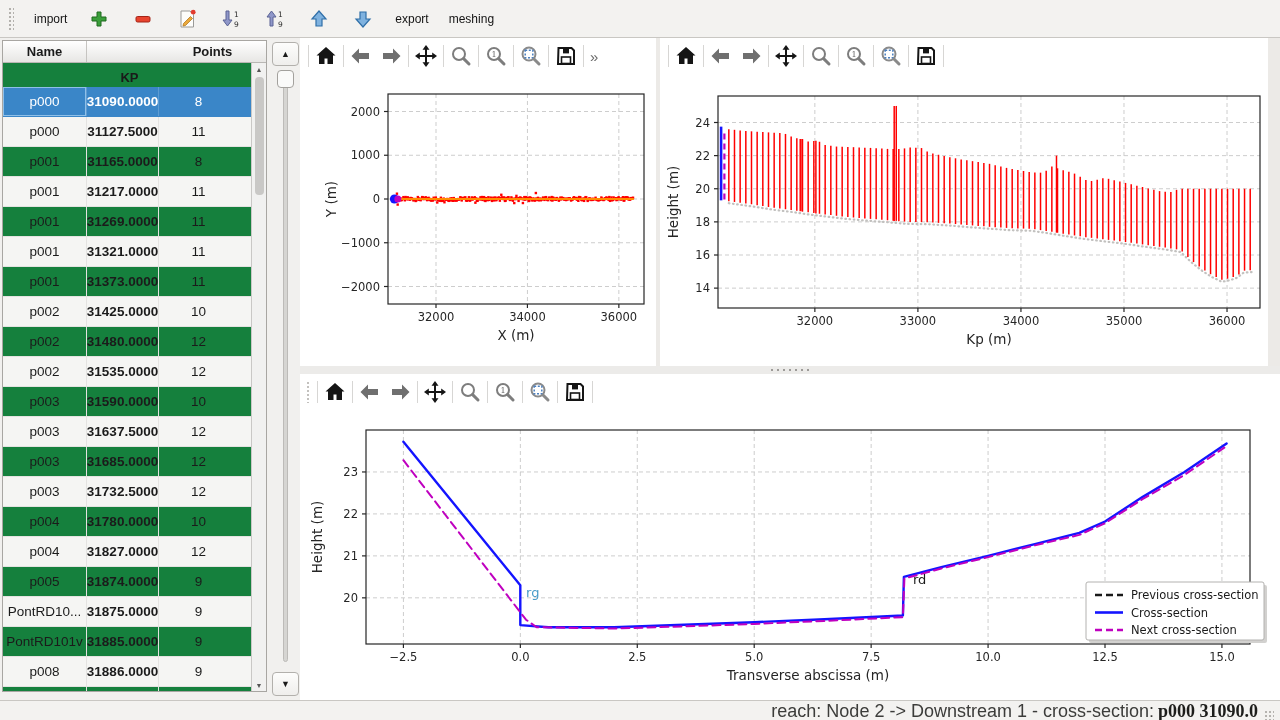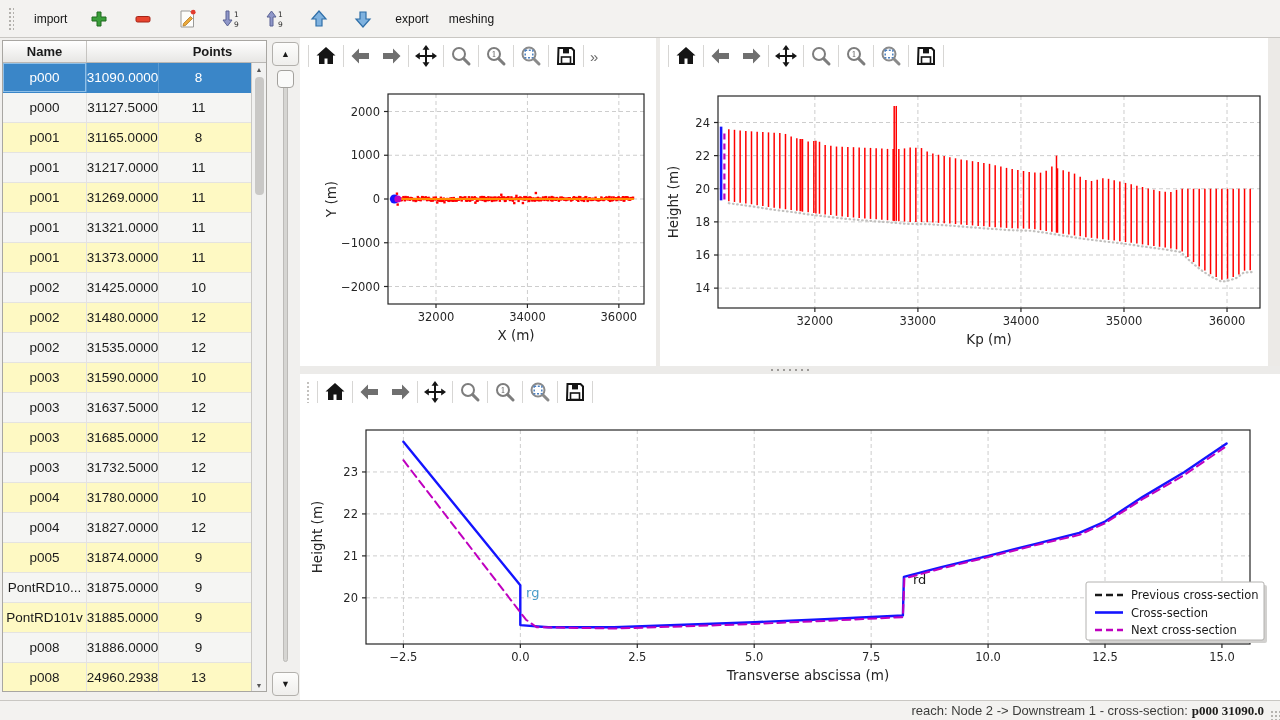--- a/index.html
+++ b/index.html
@@ -13,30 +13,30 @@
              background-size:4px 4px; }
   .tb-text { font-size:12px; color:#141414; background:none; border:none; cursor:default; font-family:inherit; }
   .tb-icon { width:24px; height:24px; background:none; border:none; display:flex; align-items:center; justify-content:center; }
 
   
   .main { flex:1; display:flex; height:662px; }
   .left-panel { width:300px; flex:0 0 300px; position:relative; background:#f1f0ee; }
   .right-area { flex:1; display:flex; flex-direction:column; }
 
   
-  .table-wrap { position:absolute; left:2px; top:2px; width:265px; height:652px; background:#fef9c3;
-                border:1px solid #a8a6a2; display:flex; flex-direction:column; }
+  .table-wrap { position:absolute; left:2px; top:2px; width:265px; height:652px; background:#15803d;
+                border:1px solid #a8a6a2; display:flex; flex-direction:column;gap:24px; }
   .thead { display:flex; height:22px; flex:0 0 22px; background:linear-gradient(#ffffff,#e7e6e4);
            border-bottom:1px solid #b9b7b4; font-weight:bold; font-size:13px; color:#1a1a1a; }
   .thead .hc { display:flex; align-items:center; justify-content:center; border-right:1px solid #c6c4c1; }
   .hc.c-name { width:84px; } .hc.c-kp { width:86px;margin-top:36px; } .hc.c-points { width:79px; border-right:none; }
   .tbody { flex:1; overflow:hidden; font-size:13.5px; color:#1b1b1b; width:249px; }
   .trow { display:flex; height:30px; border-bottom:1px solid #e4e3e1; }
   .trow .tc { display:flex; align-items:center; justify-content:center; border-right:1px solid #e4e3e1; }
-  .tc.c-name { width:84px;text-align:center; } .tc.c-kp { width:72px; } .tc.c-points { width:79px; border-right:none; }
+  .tc.c-name { width:84px;text-align:center; } .tc.c-kp { width:72px;font-weight:bold; } .tc.c-points { width:79px; border-right:none; }
   .trow.alt { background:#f5f5f3; }
   .trow.selected { background:#3a86c8; color:#fff; border-bottom:1px solid #3a86c8; }
   .trow.selected .tc { border-right-color:#5d9cd3; }
   .trow.selected .c-name { box-shadow:inset 0 0 0 1px #8fc0e8; }
   .vscroll { position:absolute; right:0; top:22px; bottom:0; width:15px; background:#f1f1f0; border-left:1px solid #c9c8c6;
              display:flex; flex-direction:column; align-items:center; }
   .vs-arrow { height:12px; width:100%; font-size:7px; color:#555; display:flex; align-items:center; justify-content:center; }
   .vs-thumb { width:9px; height:118px; background:#c9c8c6; border-radius:4px; margin-top:2px; }
   .vs-spacer { flex:1; }
 
@@ -63,22 +63,22 @@
   .mpl-grip { width:5px; height:22px; background-image:radial-gradient(circle,#c3c1be 0.9px,transparent 1.1px);
               background-size:4px 4px; margin-right:4px; }
   .hsplitter { height:8px; flex:0 0 8px; background:#ecebe9; display:flex; align-items:center; justify-content:center; }
   .hsplit-dots { width:38px; height:4px; background-image:radial-gradient(circle,#9d9b98 1.1px,transparent 1.3px);
                  background-size:6px 4px; background-position:center; }
   .plot-bottom { flex:1; background:#fff; }
   svg { display:block; }
 
   
   .status-bar { height:20px; flex:0 0 20px; background:#f3f2f0; border-top:1px solid #c9c7c3;
-                font-size:13px; color:#3c3c3a; display:flex; align-items:center; justify-content:flex-end;
-                }
+                font-size:18px; color:#3c3c3a; display:flex; justify-content:flex-end;
+                padding-right:6px; }
   .status-bar b { margin-left:4px; color:#1d1d1b;font-family:Liberation Serif, serif; }
   .resize-grip { width:10px; height:10px; margin-left:6px; align-self:flex-end;
                  background-image:radial-gradient(circle,#b5b3af 1px,transparent 1.2px); background-size:4px 4px; }
 </style>
 </head>
 <body>
 
 <div class="app">
 
   <div class="toolbar-main" id="main-toolbar">

